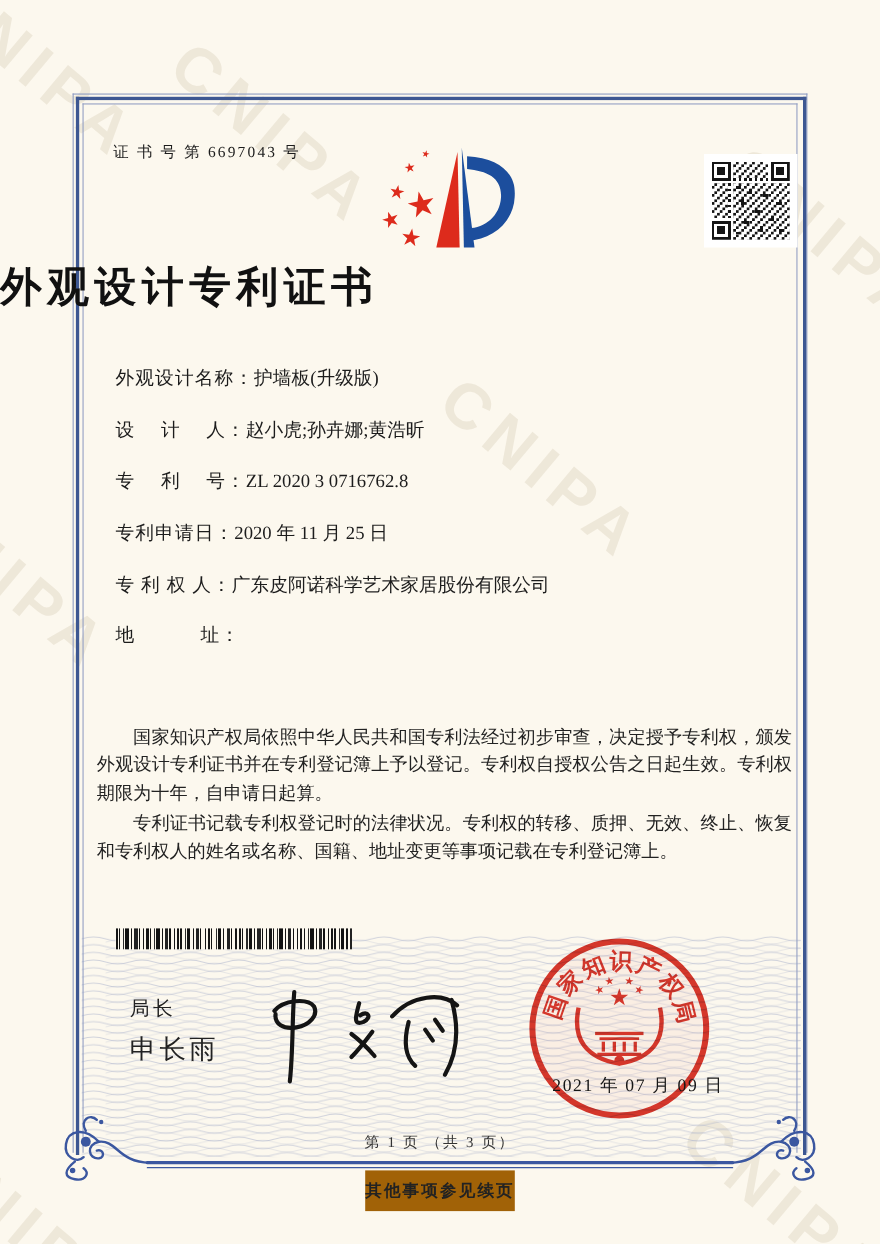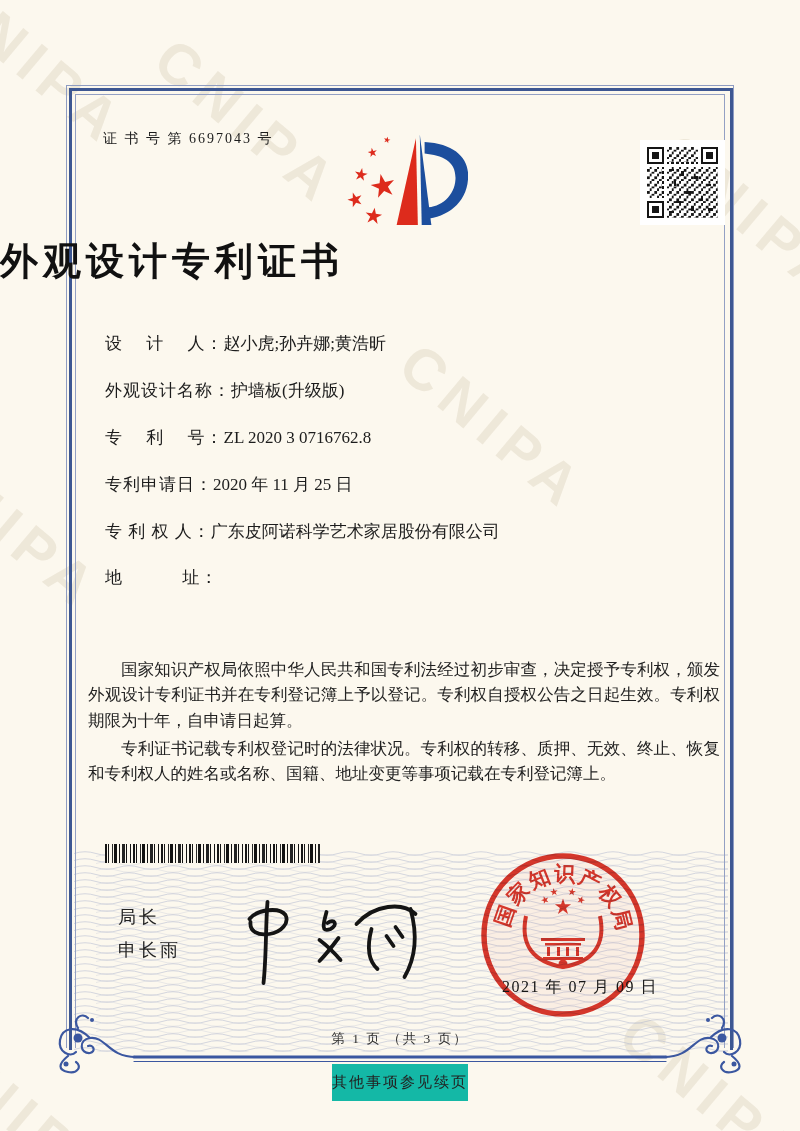--- a/index.html
+++ b/index.html
@@ -50,30 +50,30 @@
   .barcode{
     position:absolute;z-index:5;left:105px;top:844px;width:215px;height:19px;background-color:#fcf8ee;
     background-image:repeating-linear-gradient(90deg,
       #151515 0 2px,transparent 2px 3px,#151515 3px 4px,transparent 4px 7px,
       #2a2a2a 7px 8px,transparent 8px 9px,#111 9px 12px,transparent 12px 14px,
       #151515 14px 15px,transparent 15px 17px,#222 17px 20px,transparent 20px 21px,
       #111 21px 22px,transparent 22px 25px,#151515 25px 26px,transparent 26px 28px);
   }
   
   .signer-title{position:absolute;z-index:5;left:118px;top:905px;font-family:"Liberation Sans","DejaVu Sans",sans-serif;font-size:18px;letter-spacing:3px;color:#222;}
-  .signer-name{position:absolute;z-index:5;left:118px;top:938px;font-family:"Liberation Sans","DejaVu Sans",sans-serif;font-size:18px;letter-spacing:3px;color:#222;}
+  .signer-name{position:absolute;z-index:5;left:118px;top:938px;font-family:"Liberation Sans","DejaVu Sans",sans-serif;font-size:24px;letter-spacing:3px;color:#222;}
   .sig{position:absolute;z-index:5;left:232px;top:896px;}
   
   .seal{position:absolute;z-index:6;left:478px;top:850px;mix-blend-mode:multiply;opacity:.93;}
   .seal-date{position:absolute;z-index:7;left:502px;top:977px;font-size:16px;letter-spacing:1.5px;color:#161616;}
   
   .page-info{position:absolute;z-index:5;left:0;top:1030px;width:100%;text-align:center;font-size:13.5px;letter-spacing:2px;color:#333;}
   .note-box{
     position:absolute;z-index:5;left:50%;top:1064px;transform:translateX(-50%);
-    background:#14b8a6;padding:9px 0;font-size:15px;letter-spacing:2px;color:#222;white-space:nowrap;
+    background:#a16207;padding:9px 0;font-size:15px;letter-spacing:2px;color:#222;white-space:nowrap;font-weight:bold;
   }
 </style>
 </head>
 <body>
 
 <div class="page">
 
   <span class="wm" style="left:-30px;top:-35px">CNIPA</span>
   <span class="wm" style="left:185px;top:25px">CNIPA</span>
   <span class="wm" style="left:690px;top:120px">CNIPA</span>
@@ -161,24 +161,24 @@
       <path fill="#151515" d="M2,2h3v3h-3z M24,2h3v3h-3z M2,24h3v3h-3z"></path>
       <path fill="#151515" d="M8,6h1v1h-1z M10,6h1v1h-1z M12,6h1v1h-1z M14,6h1v1h-1z M16,6h1v1h-1z M18,6h1v1h-1z M20,6h1v1h-1z M6,8h1v1h-1z M6,10h1v1h-1z M6,12h1v1h-1z M6,14h1v1h-1z M6,16h1v1h-1z M6,18h1v1h-1z M6,20h1v1h-1z"></path>
       <path fill="#151515" d="M9,9h2v1h-2z M14,10h1v2h-1z M19,12h2v1h-2z M11,14h1v2h-1z M24,15h2v1h-2z M16,18h2v1h-2z M22,20h1v2h-1z M12,22h2v1h-2z M18,24h1v2h-1z M25,25h2v1h-2z M9,26h2v1h-2z"></path>
     </svg>
   </div>
 
   <h1 class="title">外观设计专利证书</h1>
 
   <div class="fields">
     <div class="row">
+      <span class="lb">外观设计名称：</span><span class="val">护墙板(升级版)</span>
+    </div>
+    <div class="row">
       <span class="lb">设　 计　 人：</span><span class="val">赵小虎;孙卉娜;黄浩昕</span>
-    </div>
-    <div class="row">
-      <span class="lb">外观设计名称：</span><span class="val">护墙板(升级版)</span>
     </div>
     <div class="row">
       <span class="lb">专　 利　 号：</span><span class="val">ZL 2020 3 0716762.8</span>
     </div>
     <div class="row">
       <span class="lb">专利申请日：</span><span class="val">2020 年 11 月 25 日</span>
     </div>
     <div class="row">
       <span class="lb">专 利 权 人：</span><span class="val">广东皮阿诺科学艺术家居股份有限公司</span>
     </div>

